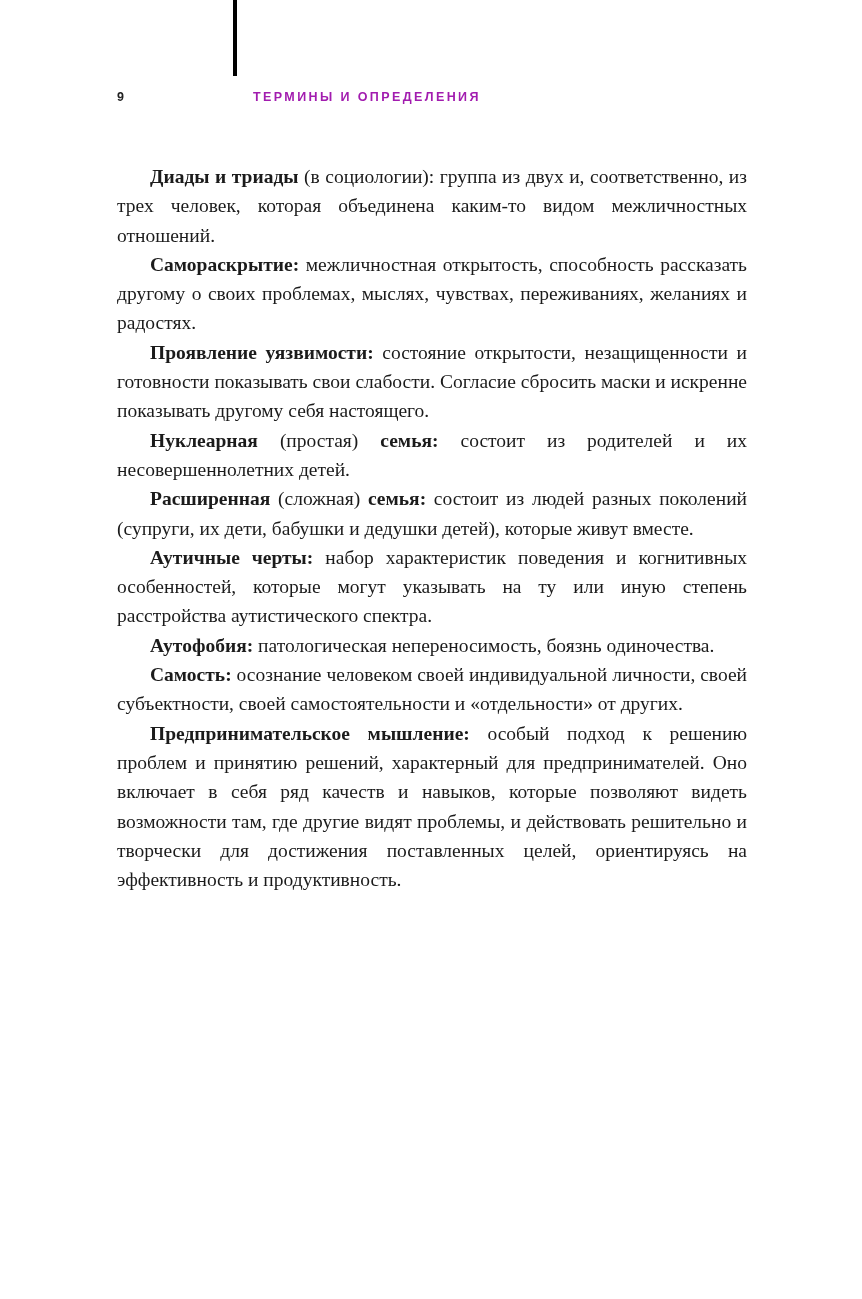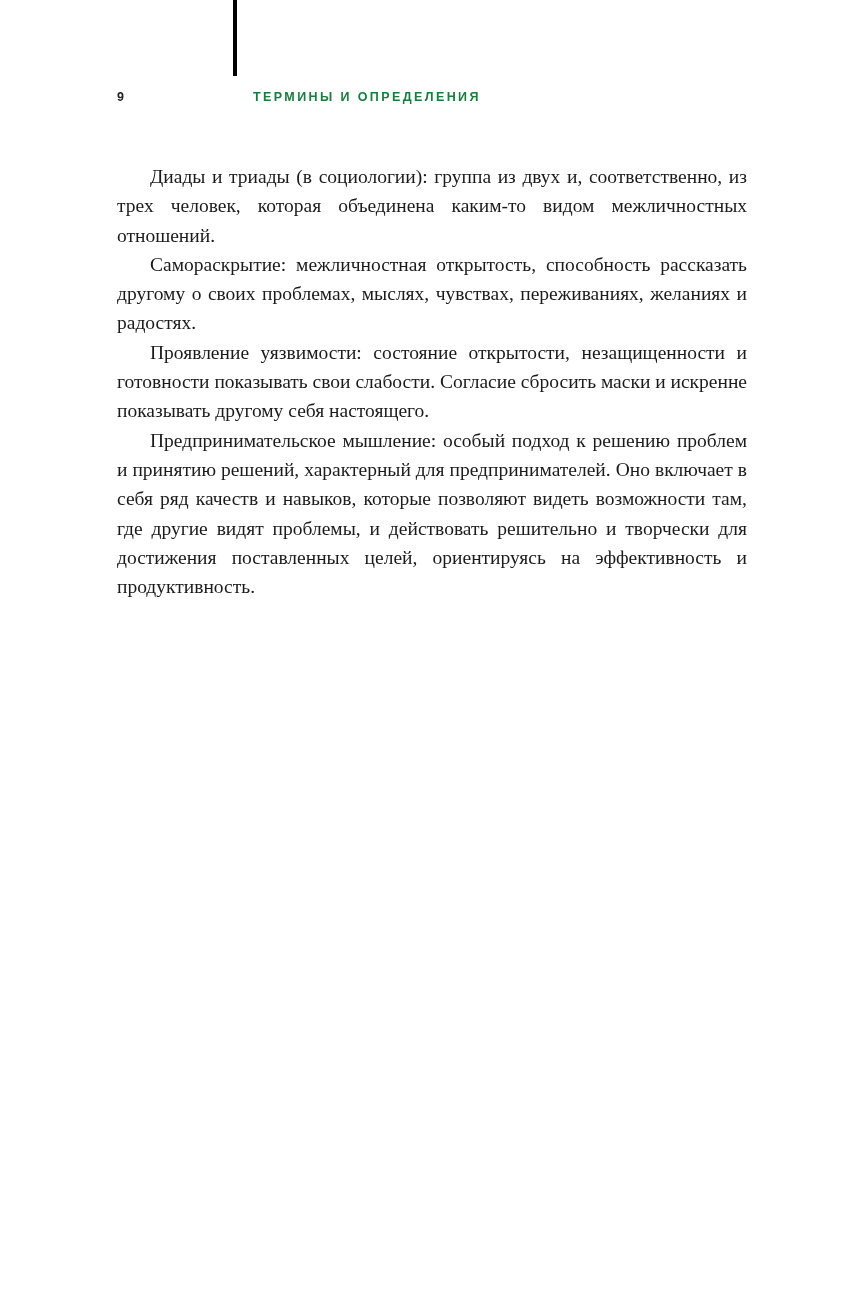--- a/index.html
+++ b/index.html
@@ -32,47 +32,52 @@
     color: #222222;
   }
   .running-head {
     position: absolute;
     left: 253px;
     top: 90px;
     font-family: "Liberation Sans", sans-serif;
     font-size: 12.5px;
     font-weight: 600;
     letter-spacing: 2.4px;
-    color: #15803d;
+    color: #a21caf;
     white-space: nowrap;
   }
   .body-text {
     position: absolute;
     left: 117px;
     top: 162px;
     width: 630px;
   }
   .para {
     font-family: "Liberation Serif", serif;
     font-size: 19.5px;
     line-height: 29.3px;
     text-align: justify;
     text-indent: 33px;
     color: #1b1b1b;
   }
   .para .bold {
-    font-weight: normal;
+    font-weight: bold;
   }
 </style>
 </head>
 <body>
 
 <div class="page">
   <div class="top-rule"></div>
   <div class="page-number">9</div>
   <div class="running-head">ТЕРМИНЫ И ОПРЕДЕЛЕНИЯ</div>
   <div class="body-text">
       <p class="para"><span class="bold">Диады и триады</span><span> (в социологии): группа из двух и, соответственно, из трех человек, которая объединена каким-то видом межличностных отношений.</span></p>
       <p class="para"><span class="bold">Самораскрытие:</span><span> межличностная открытость, способность рассказать другому о своих проблемах, мыслях, чувствах, переживаниях, желаниях и радостях.</span></p>
       <p class="para"><span class="bold">Проявление уязвимости:</span><span> состояние открытости, незащищенности и готовности показывать свои слабости. Согласие сбросить маски и искренне показывать другому себя настоящего.</span></p>
+      <p class="para"><span class="bold">Нуклеарная</span><span> (простая) </span><span class="bold">семья:</span><span> состоит из родителей и их несовершеннолетних детей.</span></p>
+      <p class="para"><span class="bold">Расширенная</span><span> (сложная) </span><span class="bold">семья:</span><span> состоит из людей разных поколений (супруги, их дети, бабушки и дедушки детей), которые живут вместе.</span></p>
+      <p class="para"><span class="bold">Аутичные черты:</span><span> набор характеристик поведения и когнитивных особенностей, которые могут указывать на ту или иную степень расстройства аутистического спектра.</span></p>
+      <p class="para"><span class="bold">Аутофобия:</span><span> патологическая непереносимость, боязнь одиночества.</span></p>
+      <p class="para"><span class="bold">Самость:</span><span> осознание человеком своей индивидуальной личности, своей субъектности, своей самостоятельности и «отдельности» от других.</span></p>
       <p class="para"><span class="bold">Предпринимательское мышление:</span><span> особый подход к решению проблем и принятию решений, характерный для предпринимателей. Оно включает в себя ряд качеств и навыков, которые позволяют видеть возможности там, где другие видят проблемы, и действовать решительно и творчески для достижения поставленных целей, ориентируясь на эффективность и продуктивность.</span></p>
     </div>
 </div>
 
 </body></html>

